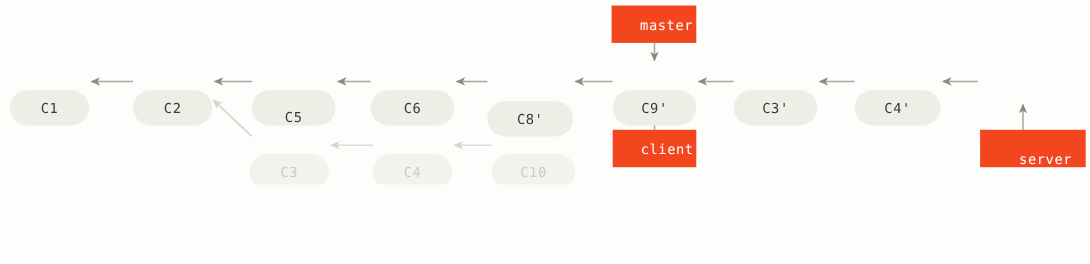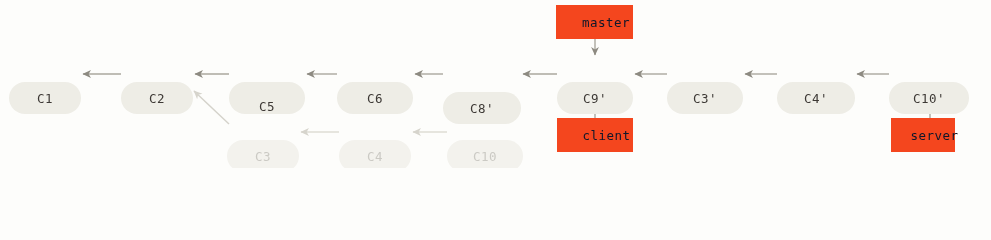--- a/index.html
+++ b/index.html
@@ -50,21 +50,21 @@
   .commit.faded {
     background: #f3f2ed;
     color: #cbcac4;
   }
 
   
   .ref {
     position: absolute;
     height: 34px;
     background: #f4461e;
-    color: #0f172a;
+    color: #ffffff;
     font-size: 12.5px;
     letter-spacing: 0.5px;
     display: flex;
     align-items: center;
     justify-content: center;
     white-space: nowrap;
     user-select: none;
     padding-left: 23px;
   }
 </style>
@@ -125,37 +125,34 @@
   </div>
   <div class="commit" style="left:557px;top:58px;width:76px;text-align:center;">
     <span>C9'</span>
   </div>
   <div class="commit" style="left:667px;top:58px;width:76px;">
     <span>C3'</span>
   </div>
   <div class="commit" style="left:777px;top:58px;width:78px;">
     <span>C4'</span>
   </div>
-  <div class="commit" style="left:889px;top:58px;width:80px;">
-    <span>C10'</span>
-  </div>
 
   <div class="commit faded" style="left:227px;top:116px;width:72px;justify-content:center;">
     <span>C3</span>
   </div>
   <div class="commit faded" style="left:339px;top:116px;width:72px;">
     <span>C4</span>
   </div>
   <div class="commit faded" style="left:447px;top:116px;width:76px;text-align:center;">
     <span>C10</span>
   </div>
 
   <div class="ref" style="left:556px;top:5px;width:77px;">
     <span>master</span>
   </div>
   <div class="ref" style="left:557px;top:118px;width:76px;">
     <span>client</span>
   </div>
-  <div class="ref" style="left:891px;top:118px;width:64px;">
+  <div class="ref" style="left:891px;top:118px;width:96px;align-items:flex-end;">
     <span>server</span>
   </div>
 
 </div>
 
 </body></html>

